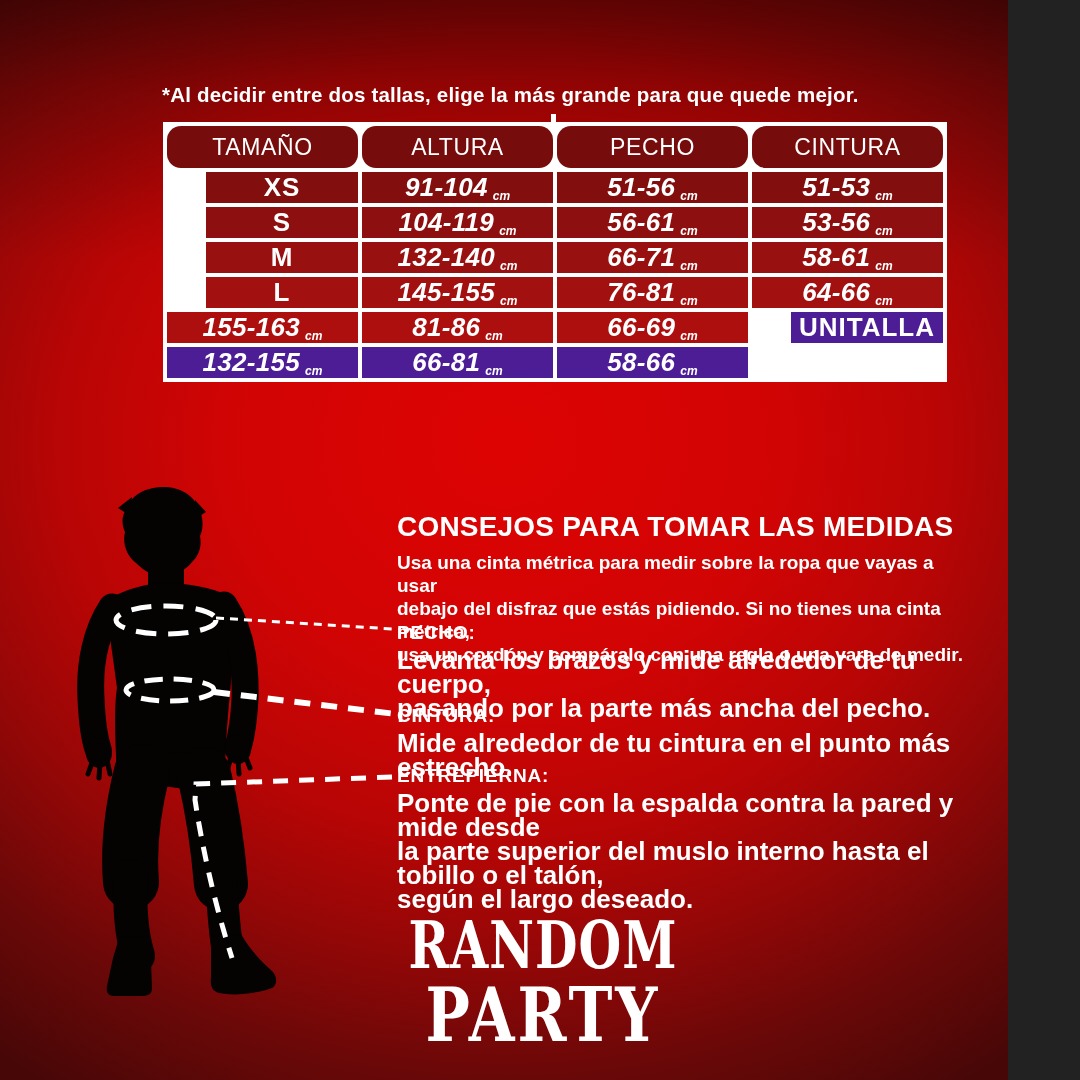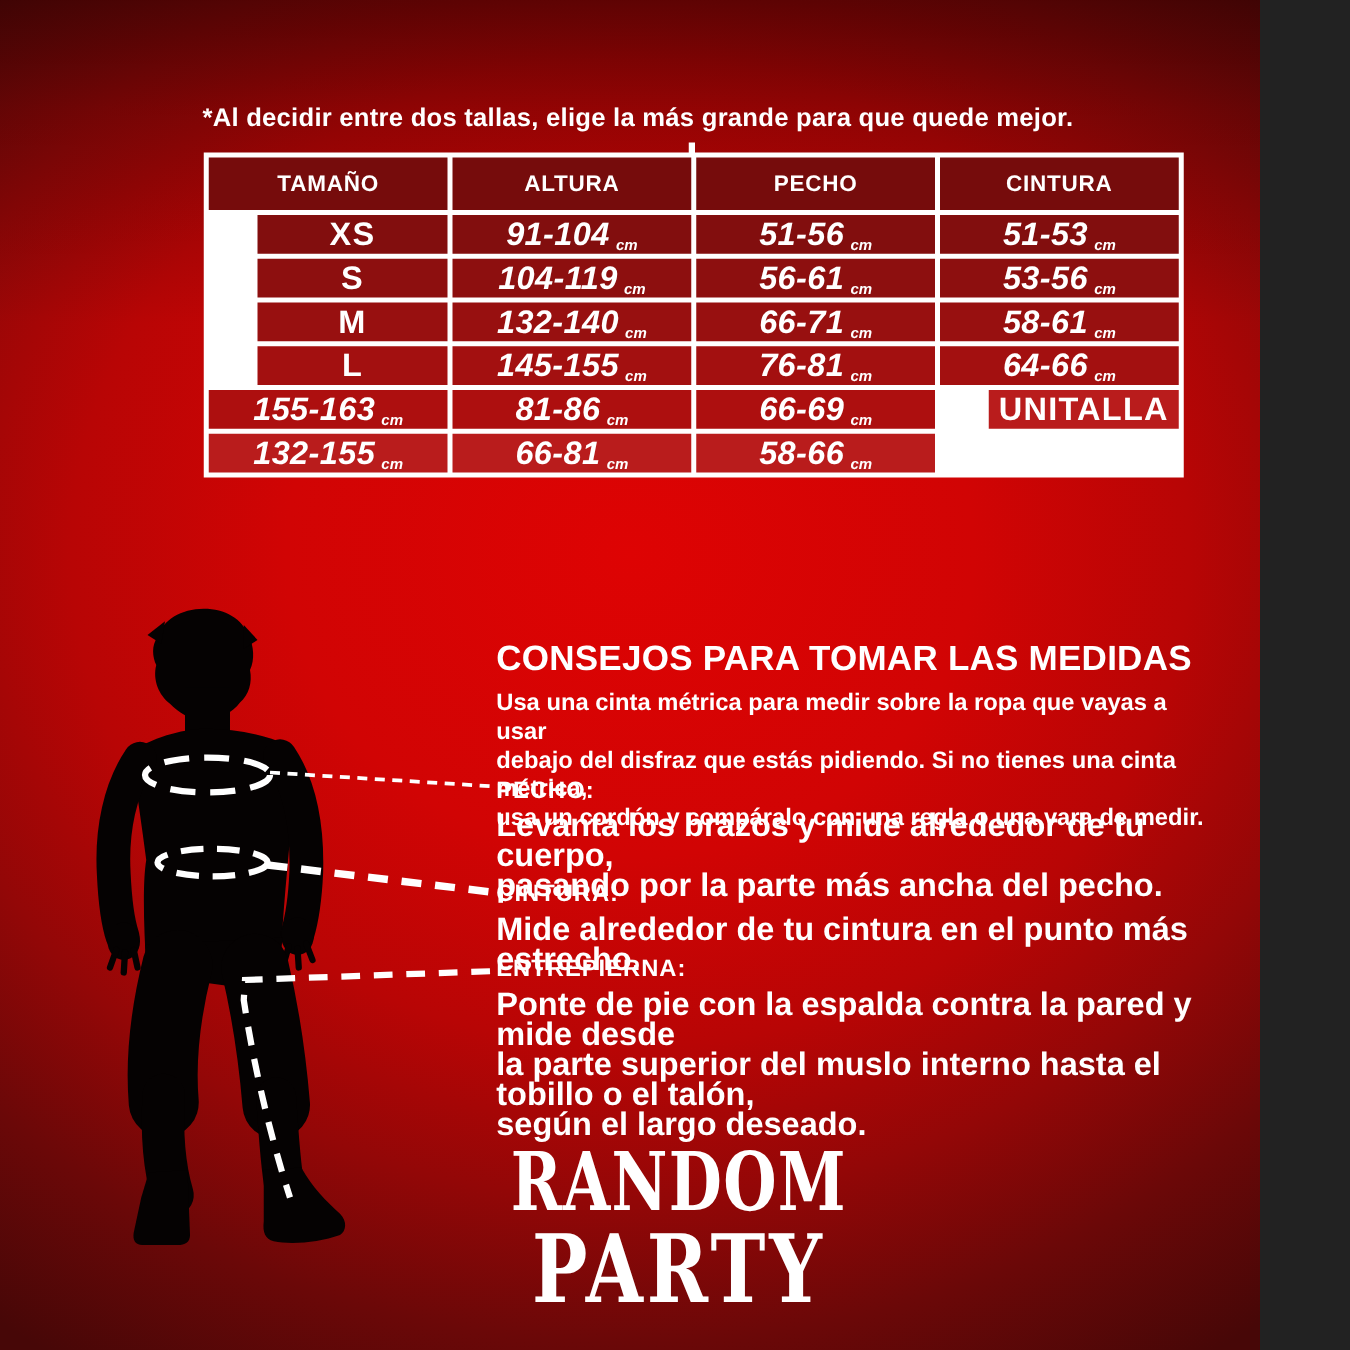--- a/index.html
+++ b/index.html
@@ -15,28 +15,28 @@
   
   .note{left:162px;top:83px;font-size:20.5px;font-weight:700;letter-spacing:.2px;}
   
   .size-table{
     left:163px;top:122px;width:784px;
     display:grid;grid-template-columns:repeat(4,1fr);
     grid-template-rows:42px repeat(6,31px);
     gap:4px;padding:4px;background:#fff;box-sizing:border-box;
   }
   .cell{display:flex;align-items:center;justify-content:center;}
-  .th{font-size:18px;font-weight:700;letter-spacing:.6px;}
+  .th{font-size:23px;font-weight:400;letter-spacing:.6px;border-radius:14px;}
   .td-size{font-size:26px;font-weight:700;letter-spacing:1px;margin-left:39px;}
   .td-val{align-items:flex-end;font-style:italic;}
   .num{font-size:26px;font-weight:700;line-height:31px;letter-spacing:.3px;}
   .unit{font-size:12px;font-weight:700;margin-left:5px;}
   .r0{background:#760c0c;} .r1{background:#820e0e;} .r2{background:#8d0f0f;}
   .r3{background:#981010;} .r4{background:#a31010;} .r5{background:#ad0f0f;}
-  .r6{background:#b91c1c;}
+  .r6{background:#4c1d95;}
   .tick{left:551px;top:114px;width:5px;height:12px;background:#fff;}
   
   .consejos{left:397px;top:511px;width:570px;}
   .consejos h1{margin:0;font-size:28px;font-weight:700;letter-spacing:.2px;}
   .consejos p{margin:8px 0 0 0;font-size:19px;font-weight:700;line-height:23px;white-space:pre-line;}
   
   .section{left:397px;width:580px;}
   .sec-pecho{top:622px;} .sec-cintura{top:705px;} .sec-entrepierna{top:765px;}
   .section h2{margin:0;font-size:19px;font-weight:700;letter-spacing:.8px;}
   .section p{margin:4px 0 0 0;font-size:26px;font-weight:700;line-height:24px;white-space:pre-line;}

